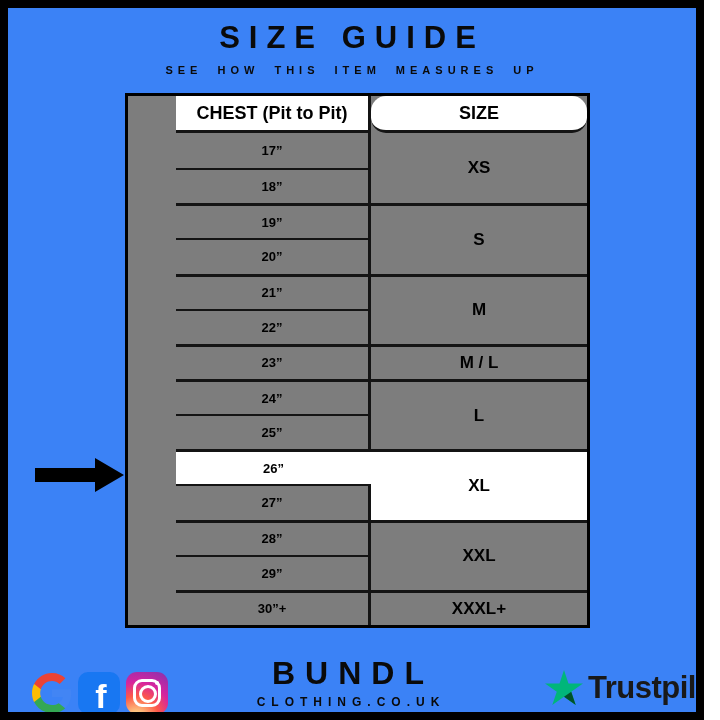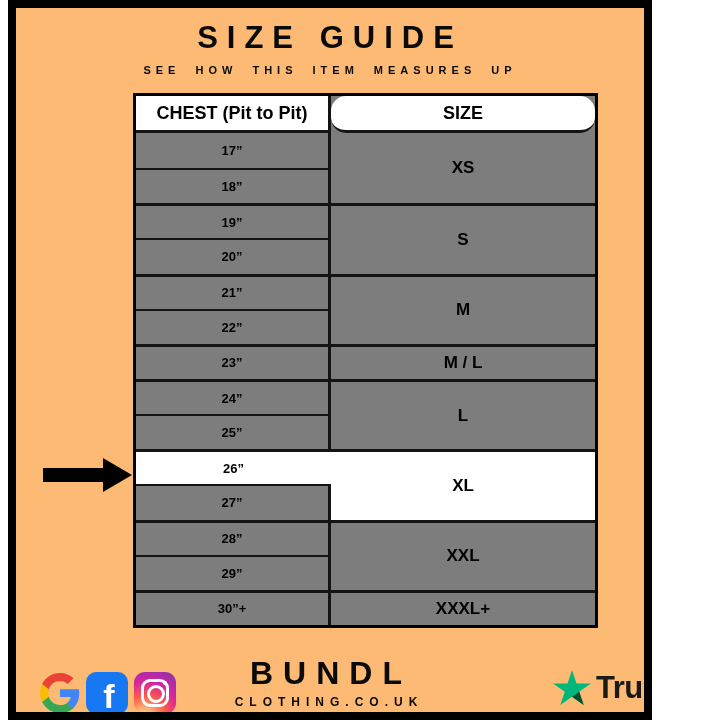--- a/index.html
+++ b/index.html
@@ -1,27 +1,27 @@
 <!DOCTYPE html>
 <html><head>
 <meta charset="utf-8">
 <style>
   html,body{margin:0;padding:0;background:#fff;font-family:"Liberation Sans",sans-serif;}
-  .frame{position:relative;width:644px;height:720px;background:#fdba74;border:8px solid #000;box-sizing:border-box;overflow:hidden;margin-left:8px;}
+  .frame{position:relative;width:704px;height:720px;background:#3b82f6;border:8px solid #000;box-sizing:border-box;overflow:hidden;}
 
   
   .page-title{position:absolute;top:12px;left:0;right:0;text-align:center;
     font-size:31px;font-weight:900;letter-spacing:9px;color:#0a0a0a;}
   .page-subtitle{position:absolute;top:56px;left:0;right:0;text-align:center;
     font-size:11px;font-weight:700;letter-spacing:5px;word-spacing:7px;color:#0a0a0a;}
 
   
   .size-table{position:absolute;left:117px;top:85px;width:465px;height:535px;
     display:grid;grid-template-columns:195px 1fr;grid-template-rows:37px repeat(14,1fr);
-    border:3px solid #000;box-sizing:border-box;background:#7d7d7d;}
+    border:3px solid #000;box-sizing:border-box;background:#7d7d7d;padding-left:48px;}
   .cell{display:flex;align-items:center;justify-content:center;color:#000;box-sizing:border-box;}
   .th{background:#fff;font-weight:700;font-size:18px;border-bottom:3px solid #141414;}
   .th-chest{grid-column:1;grid-row:1;border-right:3px solid #141414;}
   .th-size{grid-column:2;grid-row:1;border-radius:15px;}
   .chest{grid-column:1;background:#7d7d7d;font-weight:700;font-size:13px;border-right:3px solid #141414;}
   .sizec{grid-column:2;background:#7d7d7d;font-weight:700;font-size:17px;border-top:3px solid #141414;}
   .row-mid{border-top:2px solid #141414;}
   .grp{border-top:3px solid #141414;}
   .hl{background:#fff !important;}
   .no-divider{border-right:none;}

